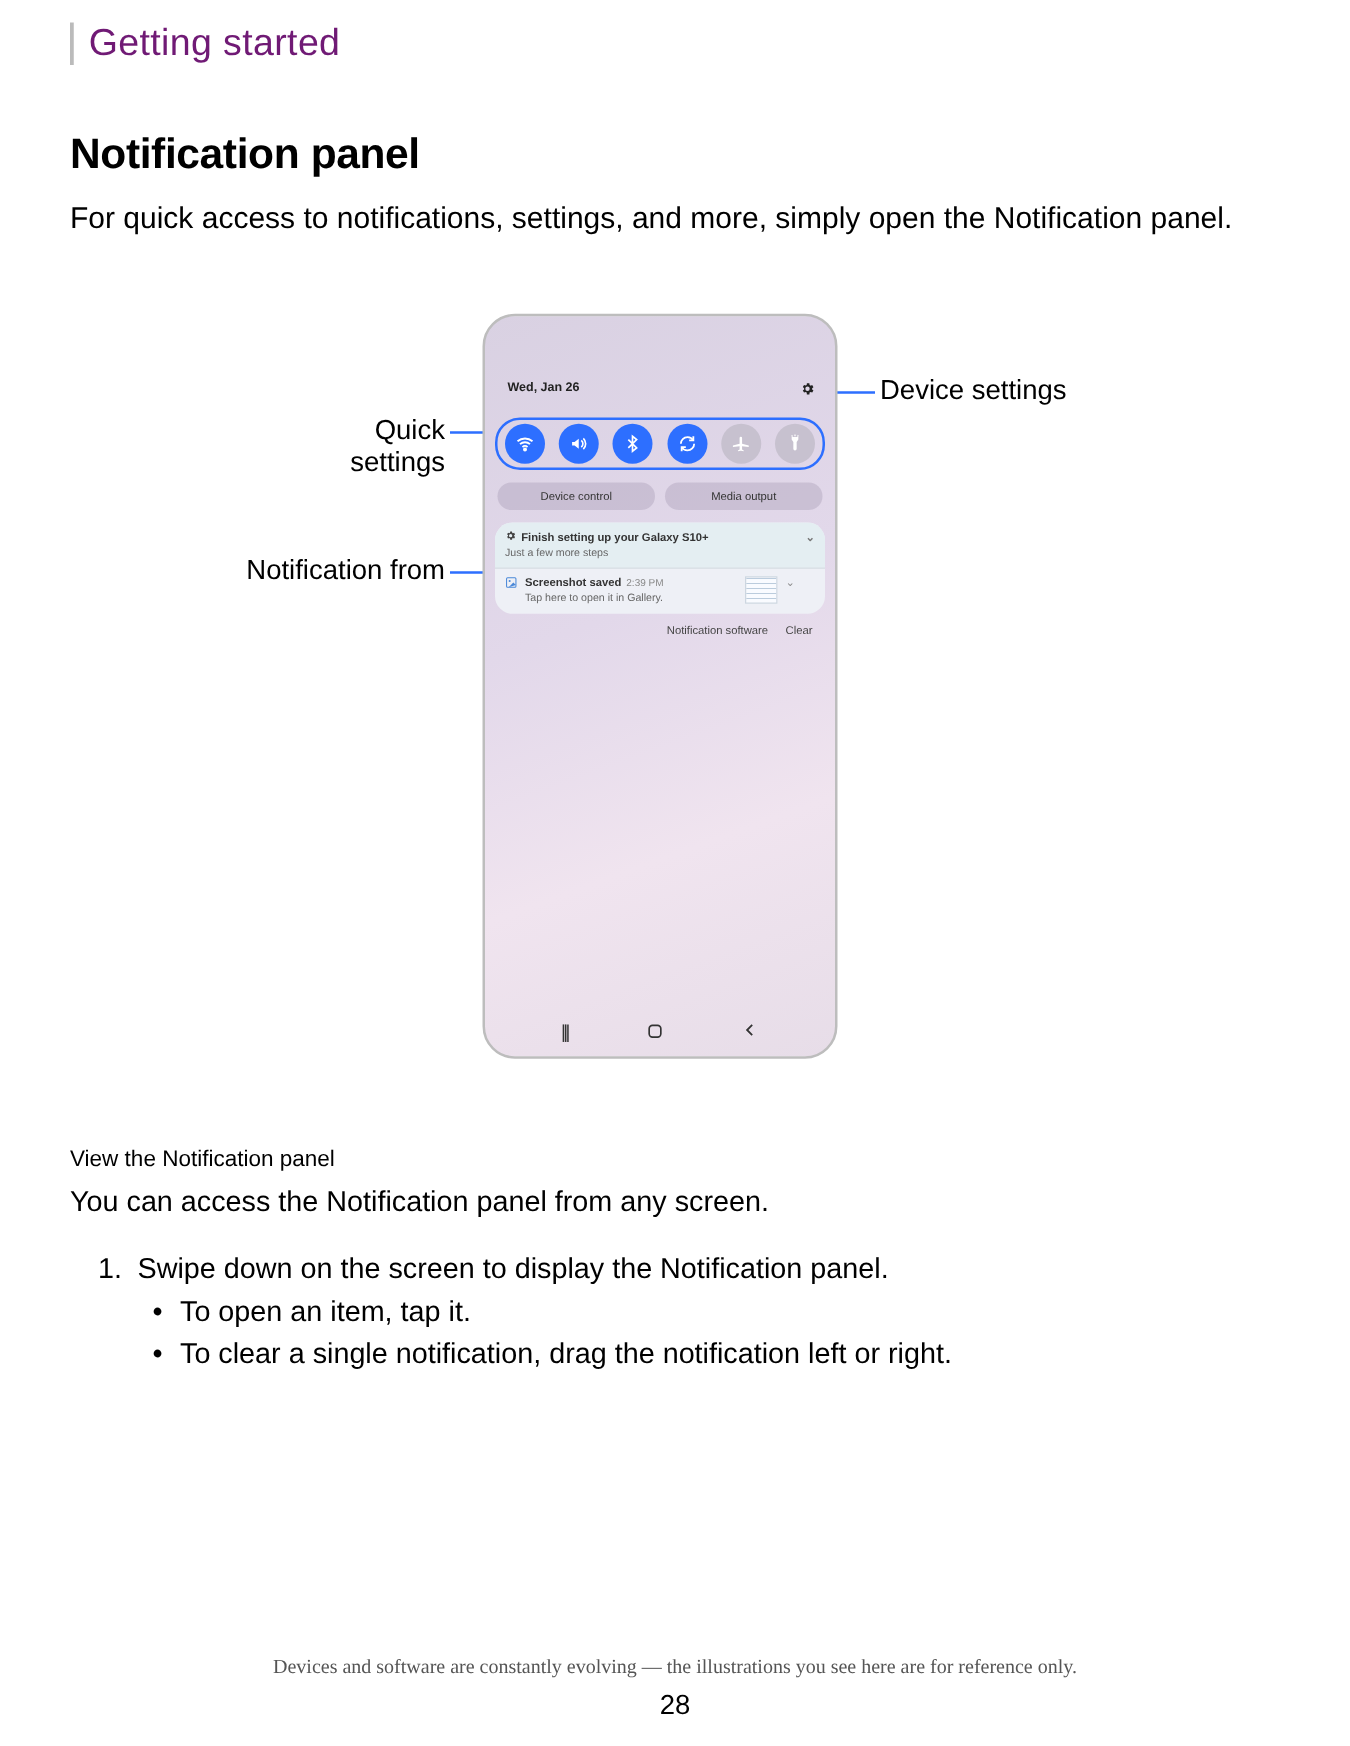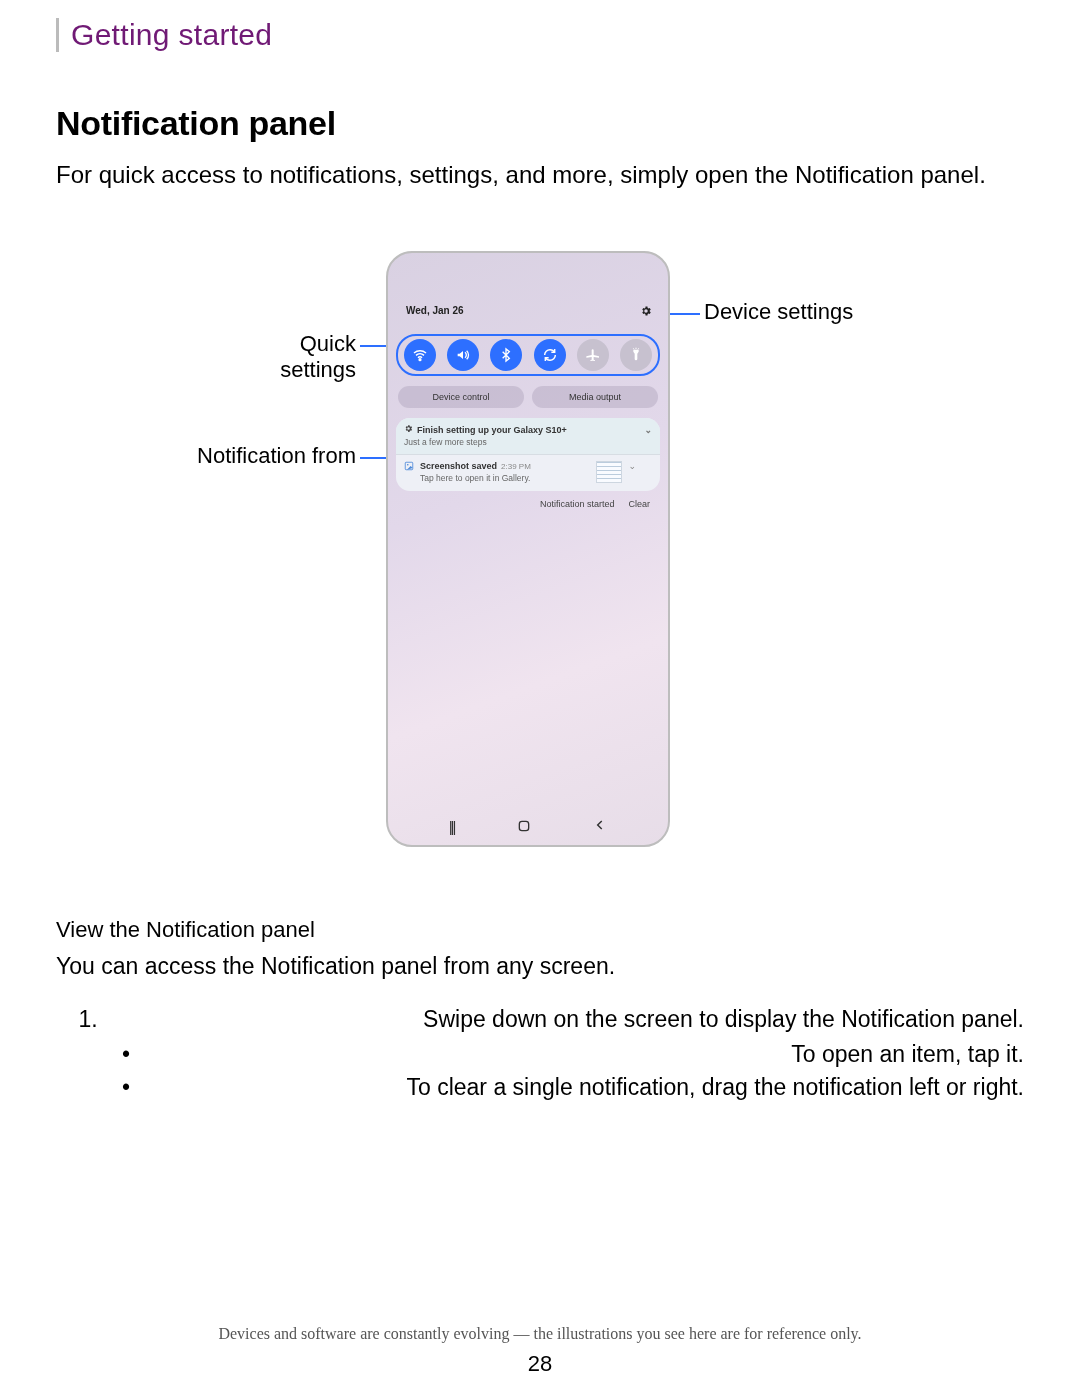--- a/index.html
+++ b/index.html
@@ -149,27 +149,27 @@
   
   .leader {
     position:absolute; background:#2d6fff; height:2px;
   }
   .ld-device { top: 62px; left: 600px; width: 44px; }
   .ld-device-node { position:absolute; top:56px; left:594px; width:10px;height:10px;border:2px solid #2d6fff;border-radius:50%;background:transparent;}
   .ld-quick  { top: 94px; left: 304px; width: 28px; }
   .ld-notif  { top: 206px; left: 304px; width: 32px; }
 
   h2.subhead {
-    font-size: 22px;
+    font-size: 18px;
     font-weight: 500;
     margin-top: 6px;
     margin-bottom: 10px;
   }
   .para2 { font-size: 23px; margin-bottom: 26px; }
-  ol.steps { list-style: decimal; padding-left: 48px; font-size:23px;text-align:right; }
+  ol.steps { list-style: decimal; padding-left: 48px; font-size:23px; }
   ol.steps > li { padding-left: 6px; margin-bottom: 10px; }
   ul.bullets { list-style: none; padding-left: 30px; margin-top:8px; }
   ul.bullets li { position:relative; padding-left: 4px; margin-bottom:6px; font-size:23px;}
   ul.bullets li::before {
     content:"•"; position:absolute; left:-18px; top:0; color:#000;
   }
   .footnote {
     position:absolute;
     bottom: 54px; left:0; right:0;
     text-align:center;
@@ -289,21 +289,21 @@
                 <span class="time">2:39 PM</span>
               </div>
               <div class="notif-sub">Tap here to open it in Gallery.</div>
             </div>
             <div class="thumb"></div>
             <span class="chev2">⌄</span>
           </div>
         </div>
 
         <div class="notif-actions">
-          <span>Notification started</span>
+          <span>Notification software</span>
           <span>Clear</span>
         </div>
       </div>
 
       <div class="navbar">
         <span style="letter-spacing:-2px;">|||</span>
         <span>
           <svg width="16" height="16" viewBox="0 0 24 24" fill="none" stroke="#333" stroke-width="2">
               <rect x="5" y="5" width="14" height="14" rx="4"></rect>
             </svg>

